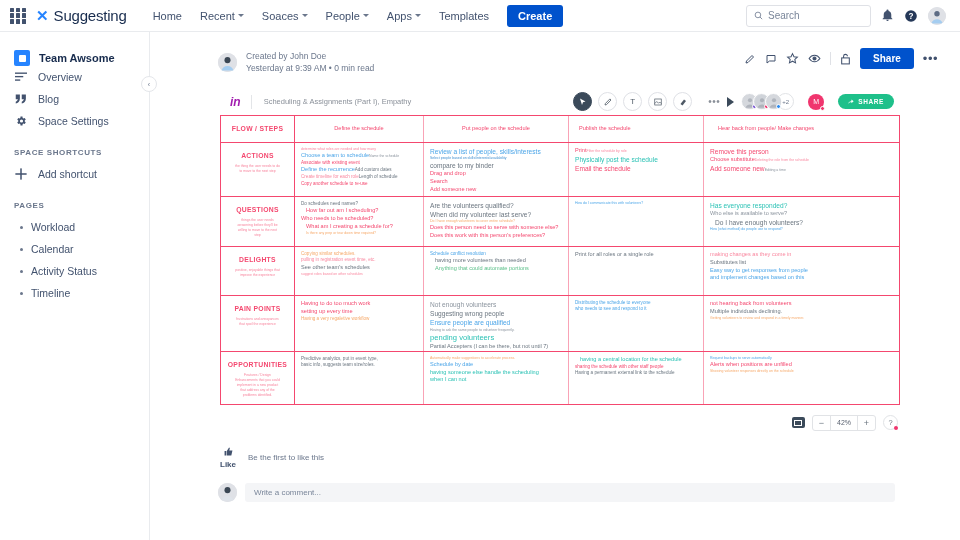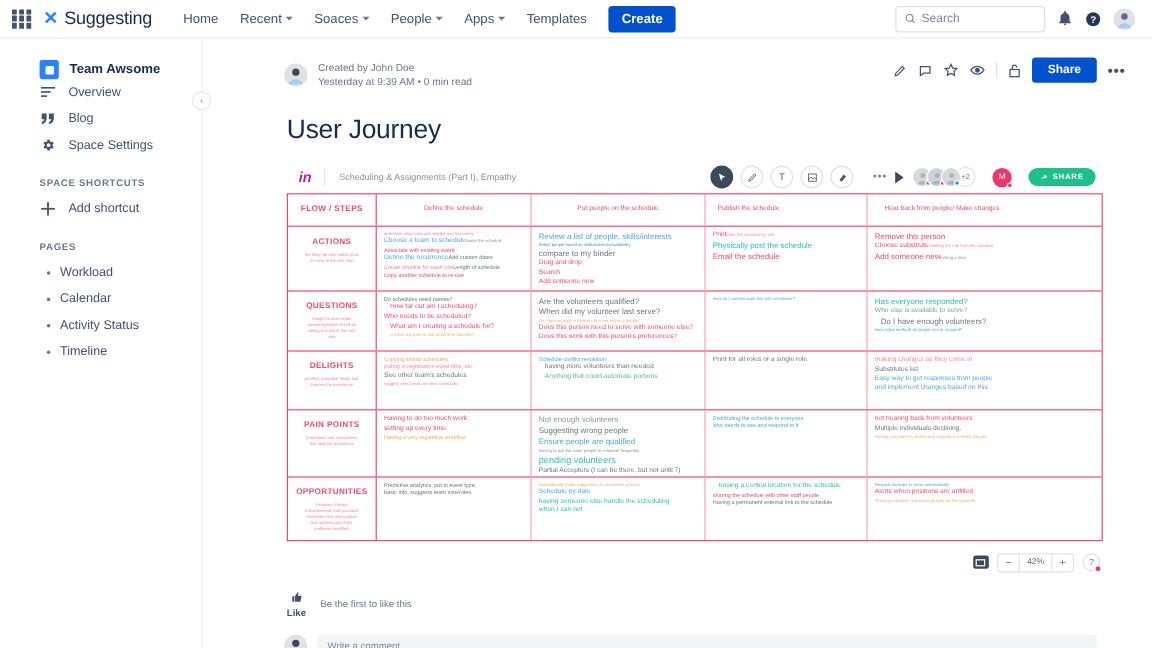--- a/index.html
+++ b/index.html
@@ -39,21 +39,21 @@
   .search-box {
     width:125px; height:22px; border:1px solid #dfe1e6; border-radius:3px;
     display:flex; align-items:center; padding:0 7px; gap:5px; background:#fff; cursor:text;
   }
   .search-box .ph { font-size:10px; color:#7a869a; }
   .icon-btn { cursor:pointer; display:flex; align-items:center; justify-content:center; }
   .avatar-sm { width:18px; height:18px; border-radius:50%; background:#dfe1e6; overflow:hidden;
     display:flex; align-items:flex-end; justify-content:center; cursor:pointer; }
 
   
-  .shell { display:flex; height:508px;padding-left:19px; }
+  .shell { display:flex; height:508px; }
 
   
   .sidebar {
     width:150px; min-width:150px; background:#fff; border-right:1px solid #e9ebee;
     padding-top:14px; position:relative;
   }
   .space-head { display:flex; align-items:center; gap:9px; padding:4px 12px 0 14px; cursor:pointer; }
   .space-logo { width:16px; height:16px; background:#2684ff; border-radius:2px;
     display:flex; align-items:center; justify-content:center; }
   .space-logo i { width:7px; height:7px; background:#fff; border-radius:1px; display:block; }
@@ -380,21 +380,20 @@
             <circle cx="12" cy="9" r="3.8" fill="#3b4754"></circle>
             <path d="M4.5 22c1.2-4 4-5.6 7.5-5.6S18.3 18 19.5 22z" fill="#a5cdf0"></path>
           </svg>
         </span>
         <div class="meta-text">
           <div>Created by John Doe</div>
           <div>Yesterday at 9:39 AM  •  0 min read</div>
         </div>
       </div>
 
-      <h1 class="page-title">User Journey</h1>
 
       <div class="embed">
         <div class="embed-bar">
           <span class="inv-logo">in</span>
           <span class="inv-sep"></span>
           <span class="inv-title">Scheduling &amp; Assignments (Part I), Empathy</span>
           <div class="inv-tools">
             <span class="tool active">
               <svg width="8" height="8" viewBox="0 0 16 16" fill="#fff">
                   <path d="M2 1l11 6-5 1.4L6 14z"></path>

